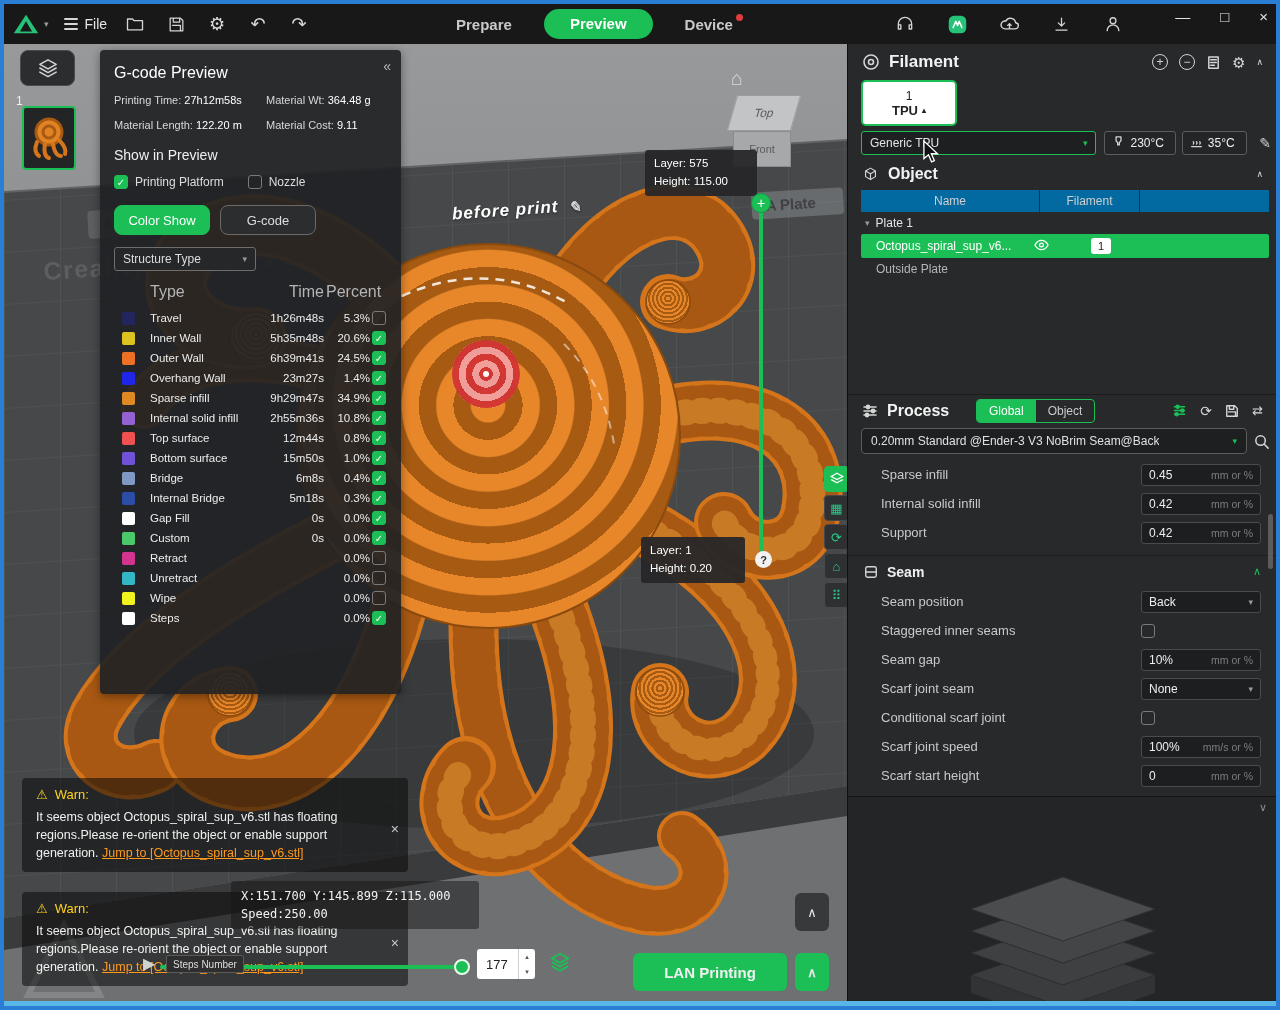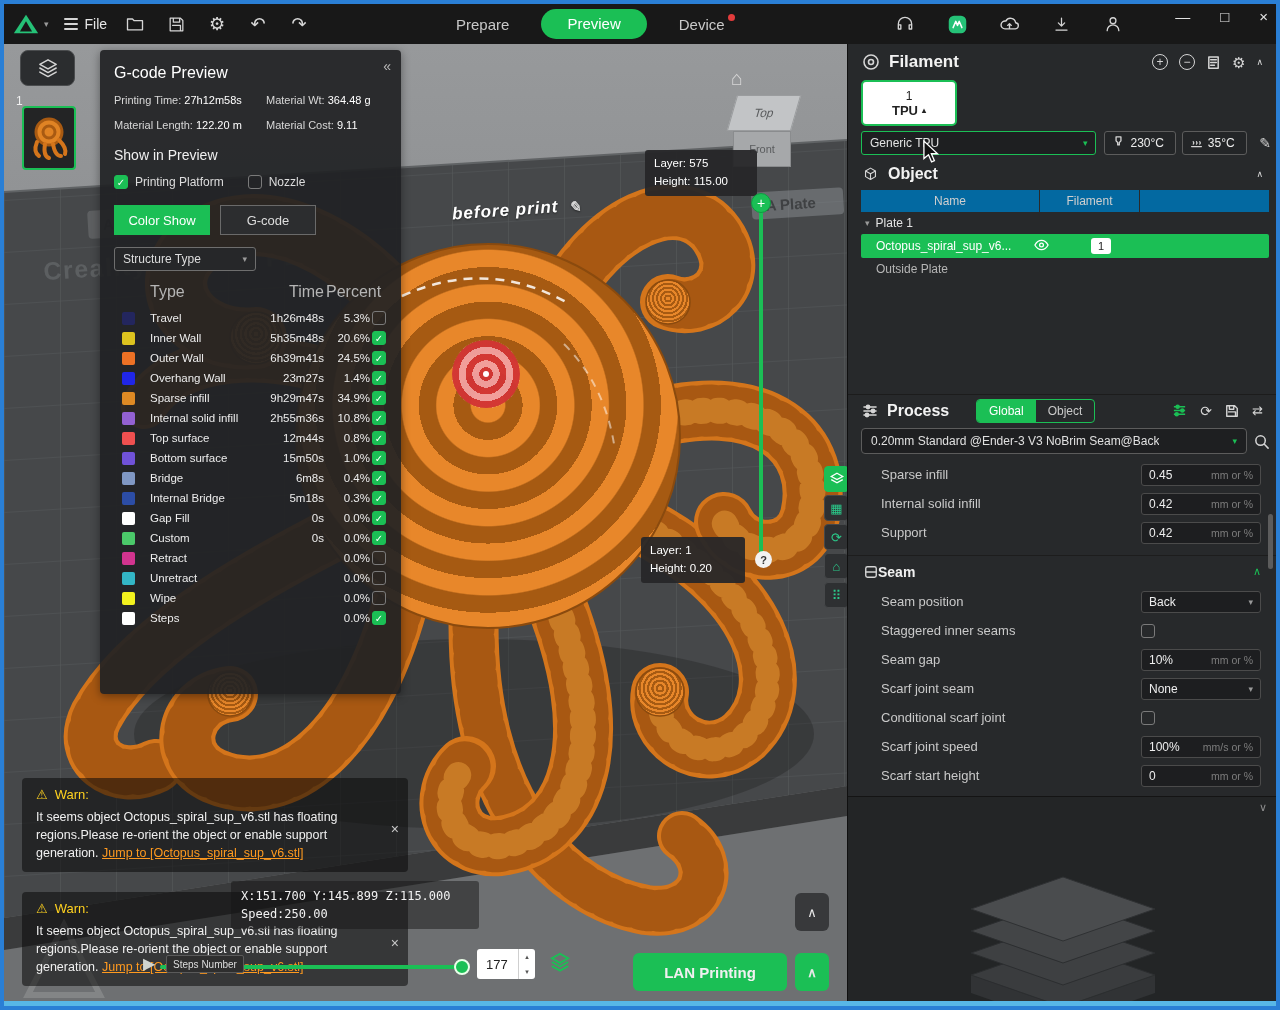--- a/index.html
+++ b/index.html
@@ -13,42 +13,42 @@
   .svgic{fill:none;stroke:#d5d5d5;stroke-width:1.6;stroke-linecap:round;stroke-linejoin:round}
   
   .topbar{position:absolute;left:0;top:0;width:1272px;height:40px;background:#181818;z-index:30}
   .tb-left{position:absolute;left:8px;top:0;height:40px;display:flex;align-items:center;gap:15px}
   .logo{display:flex;align-items:center;gap:4px}
   .file-group{display:flex;align-items:center;gap:7px;color:#e6e6e6;font-size:14px}
   .hamb{display:inline-flex;flex-direction:column;gap:3px}
   .hamb i{width:14px;height:2px;background:#d5d5d5;border-radius:1px}
   .tbtn{width:26px;height:26px;display:flex;align-items:center;justify-content:center;border-radius:4px;cursor:pointer}
   .tabs{position:absolute;left:446px;top:5px;height:30px;display:flex;align-items:center;gap:26px;z-index:2}
-  .tab{font-size:15px;font-weight:normal;color:#c9c9c9;position:relative;padding:0 6px;cursor:pointer}
+  .tab{font-size:15px;font-weight:bold;color:#c9c9c9;position:relative;padding:0 6px;cursor:pointer}
   .tab.active{background:var(--accent);color:#fff;border-radius:15px;height:30px;line-height:30px;padding:0 26px}
   .tab .dot{position:absolute;right:-4px;top:-2px;width:7px;height:7px;border-radius:50%;background:#e23c3c}
   .tb-right{position:absolute;left:888px;top:7px;display:flex;gap:26px;align-items:center}
   .tb-win{position:absolute;right:8px;top:4px;display:flex;gap:30px;align-items:center;color:#e3e3e3;font-size:15px}
   
   .viewport{position:absolute;left:0;top:40px;width:843px;height:962px;overflow:hidden;background:#87898b}
   
   .gpanel{position:absolute;left:96px;top:6px;width:301px;height:644px;background:rgba(33,34,36,.92);
     border-radius:4px;z-index:12;padding:14px 14px 8px;color:#e8e8e8;box-shadow:0 2px 10px rgba(0,0,0,.4)}
   .gcollapse{position:absolute;right:10px;top:8px;color:#b9b9b9;font-size:14px;cursor:pointer}
   .gtitle{font-size:16px;color:#fff;margin-bottom:12px}
   .gstats{display:grid;grid-template-columns:152px 1fr;row-gap:13px;font-size:11px;color:#d8d8d8;margin-bottom:16px}
   .gstats b{font-weight:normal;color:#fff}
   .gsection{font-size:14px;color:#f0f0f0;margin:4px 0 12px}
   .gopts{display:flex;align-items:center;gap:7px;font-size:12px;color:#ddd;margin-bottom:16px}
   .gopts .sp{width:10px}
   .cb{width:14px;height:14px;border:1px solid #7a7a7a;border-radius:3px;display:inline-flex;align-items:center;
     justify-content:center;font-size:10px;color:#fff;background:transparent;flex:0 0 auto;cursor:pointer}
   .cb.on{background:var(--accent);border-color:var(--accent)}
   .gbtns{display:flex;gap:10px;margin-bottom:12px}
-  .gbtn{height:30px;min-width:96px;border-radius:0;border:1px solid #6a6a6a;background:#2c2d2f;color:#ddd;
+  .gbtn{height:30px;min-width:96px;border-radius:8px;border:1px solid #6a6a6a;background:#2c2d2f;color:#ddd;
     font-size:13px;cursor:pointer;font-family:inherit}
   .gbtn.active{background:var(--accent);border-color:var(--accent);color:#fff}
   .gdrop{width:142px;height:24px;border:1px solid #6e6e6e;border-radius:3px;background:#262729;display:flex;
     align-items:center;justify-content:space-between;padding:0 8px;font-size:12px;color:#ddd;margin-bottom:12px;cursor:pointer}
   .caret{font-size:9px;color:#9a9a9a}
   .caret.green{color:var(--accent)}
   .ghead,.srow{display:grid;grid-template-columns:26px 96px 76px 44px 22px;align-items:center;column-gap:2px}
   .ghead{font-size:16px;color:#b5b5b5;margin-bottom:7px;padding-left:8px}
   .ghead .h-time,.ghead .h-pct{text-align:right}
   .srow{height:20px;font-size:11.5px;color:#ececec;padding-left:8px}
@@ -127,21 +127,21 @@
     font-size:12px;cursor:pointer}
   .proc-select span:first-child{white-space:nowrap;overflow:hidden;text-overflow:ellipsis}
   .params{position:absolute;left:0;top:416px;width:429px;height:336px;overflow:hidden}
   .prow{height:29px;display:flex;align-items:center;padding:0 16px 0 33px}
   .plabel{flex:1;font-size:13px;color:#c9c9c9;white-space:nowrap}
   .pctrl{width:120px;display:flex}
   .pinput,.pselect{width:120px;height:22px;background:#1d1e20;border:1px solid #4b4b4b;border-radius:3px;
     display:flex;align-items:center;padding:0 7px;gap:4px;cursor:pointer}
   .pval{color:#eee;font-size:12px;flex:1;white-space:nowrap}
   .punit{color:#7d7d7d;font-size:10.5px;white-space:nowrap}
-  .seam-head{height:32px;margin-top:8px;display:flex;align-items:center;padding:0 16px;border-top:1px solid #1d1d1d}
+  .seam-head{height:32px;margin-top:8px;display:flex;align-items:center;gap:9px;padding:0 16px;border-top:1px solid #1d1d1d}
   .seam-title{font-size:14px;font-weight:bold;color:#f0f0f0;flex:1}
   .scrollthumb{position:absolute;right:3px;top:470px;width:5px;height:55px;background:#5c5c5c;border-radius:3px;z-index:5;cursor:pointer}
   .bpreview{position:absolute;left:0;top:752px;width:429px;height:210px;background:#232526;border-top:1px solid #141414}
   .picons{display:flex;gap:13px;align-items:center;margin-left:auto}
   .bottomstrip{position:absolute;left:0;bottom:0;width:1272px;height:5px;background:#58b7e6;z-index:60}
   .cursor{position:absolute;left:918px;top:136px;z-index:99;pointer-events:none}
   .wmini{width:78px;height:18px;display:flex;align-items:center;justify-content:center}
 </style>
 </head>
 <body>

